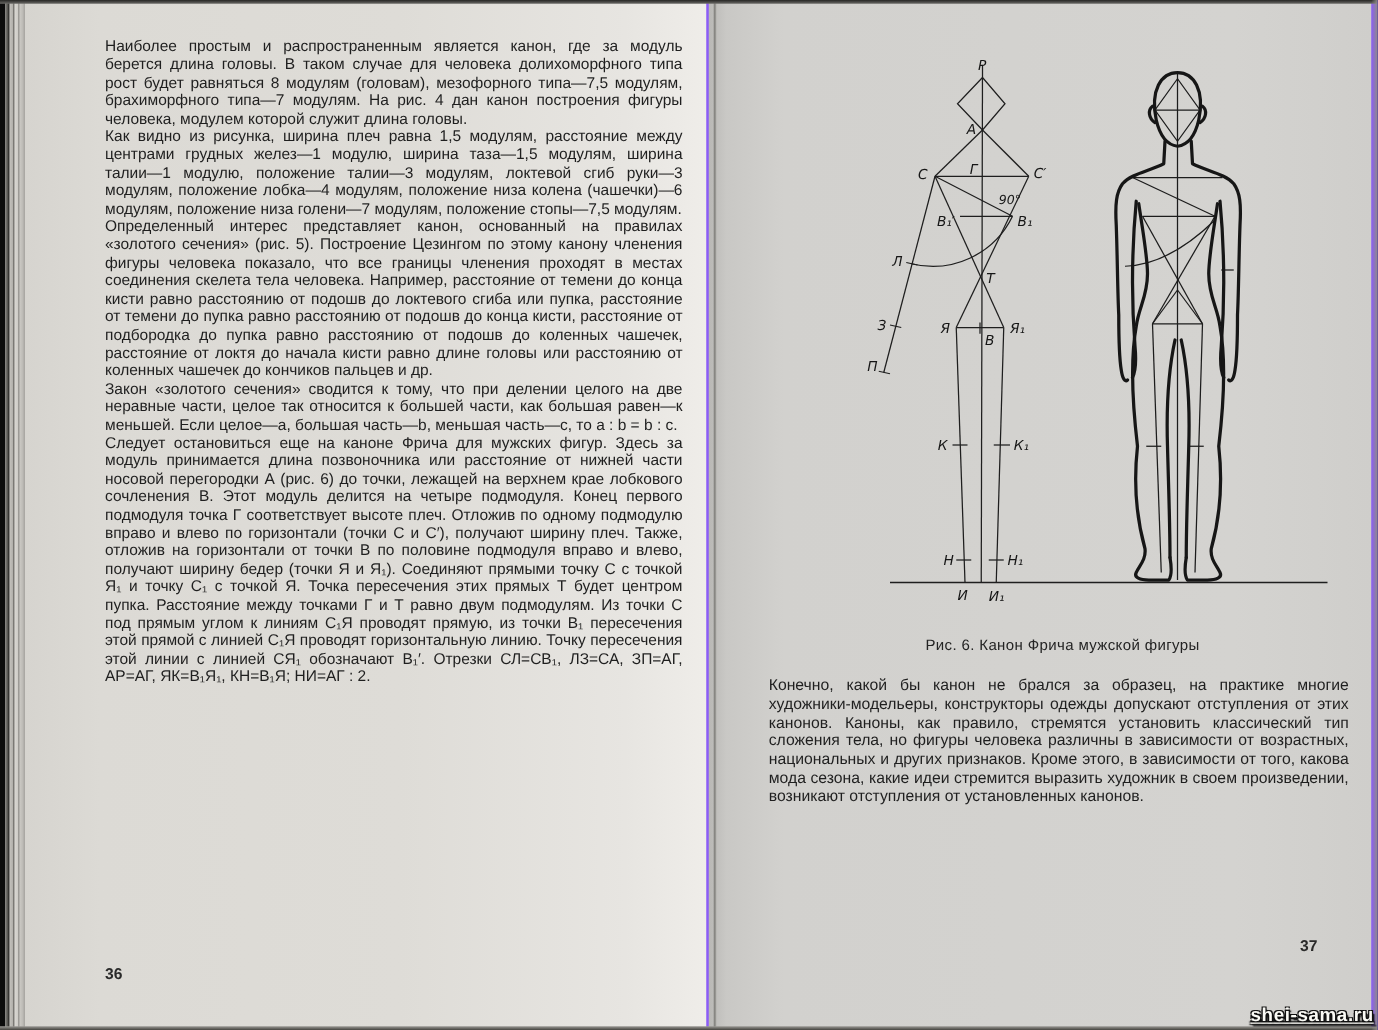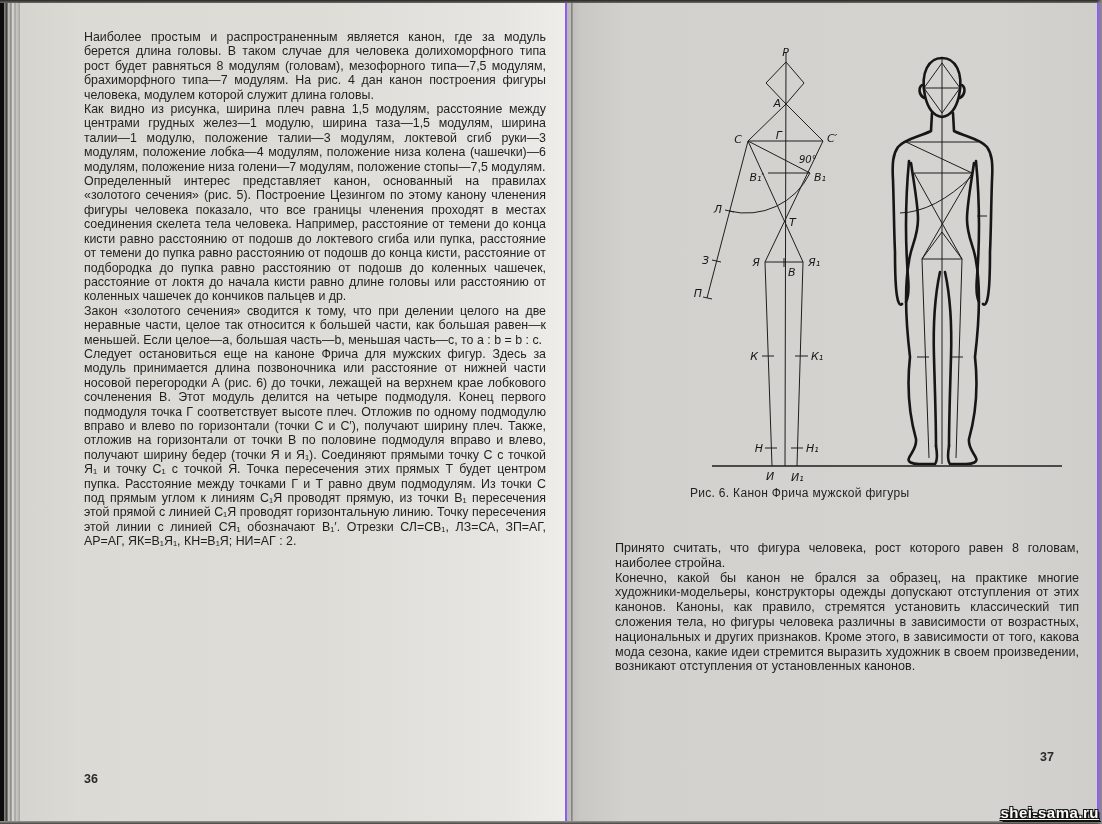--- a/index.html
+++ b/index.html
@@ -32,21 +32,21 @@
   }
   .gutter-line{position:absolute;left:571px;top:0;width:2px;height:824px;
     background:linear-gradient(90deg,#7b7a76,#a3a29e);}
   .text-col{position:absolute;text-align:justify;}
   .text-col p{margin:0;padding:0;}
   .left-col{left:84px;top:30px;width:462px;font-size:12.4px;line-height:14.4px;}
   .right-col{left:615px;top:541px;width:464px;font-size:12.6px;line-height:14.8px;}
   .pagenum{position:absolute;font-size:12.5px;font-weight:bold;color:#2a2a2a;}
   .pagenum-left{left:84px;top:772px;}
   .pagenum-right{left:1040px;top:750px;}
-  .fig-caption{position:absolute;left:690px;top:486px;width:320px;
+  .fig-caption{position:absolute;left:690px;top:509px;width:320px;text-align:center;
     font-size:12px;color:#242424;letter-spacing:0.3px;}
   .figure-svg{position:absolute;left:0;top:0;pointer-events:none;}
   .wm{position:absolute;right:3px;bottom:3px;font-size:15px;font-weight:bold;
     letter-spacing:0.5px;color:#fbfbf6;
     text-shadow:-1px -1px 0 #111,1px -1px 0 #111,-1px 1px 0 #111,1px 1px 0 #111,2px 2px 1px #111;text-decoration:underline;}
   .lbl{font-family:"DejaVu Sans", sans-serif;font-style:italic;font-size:11px;fill:#161616;}
   .lbl-sm{font-size:10px;}
 </style>
 </head>
 <body>
@@ -168,19 +168,18 @@
       <text class="lbl" x="763" y="452" text-anchor="end">Н</text>
       <text class="lbl" x="806" y="452">Н₁</text>
       <text class="lbl" x="766" y="480">И</text>
       <text class="lbl" x="791" y="481">И₁</text>
     </g>
   </svg>
 
   <div class="fig-caption">Рис. 6. Канон Фрича мужской фигуры</div>
 
   <div class="text-col right-col">
-    <p>Принято считать, что фигура человека, рост которого равен 8 головам, наиболее стройна.</p>
     <p>Конечно, какой бы канон не брался за образец, на практике многие художники-модельеры, конструкторы одежды допускают отступления от этих канонов. Каноны, как правило, стремятся установить классический тип сложения тела, но фигуры человека различны в зависимости от возрастных, национальных и других признаков. Кроме этого, в зависимости от того, какова мода сезона, какие идеи стремится выразить художник в своем произведении, возникают отступления от установленных канонов.</p>
   </div>
   <div class="pagenum pagenum-right">37</div>
 
   <div class="wm">shei-sama.ru</div>
 </div>
 
 </body></html>

